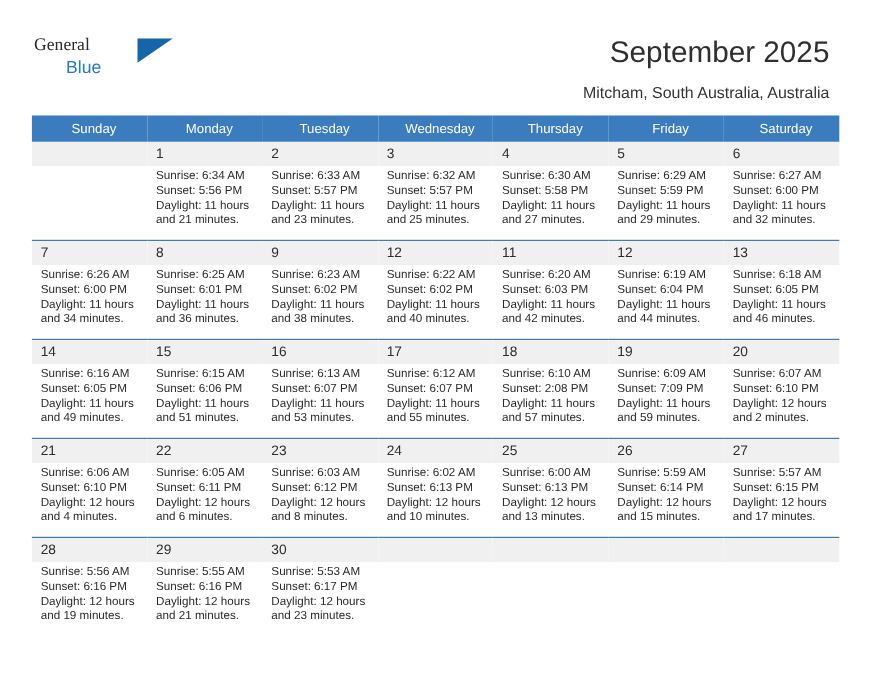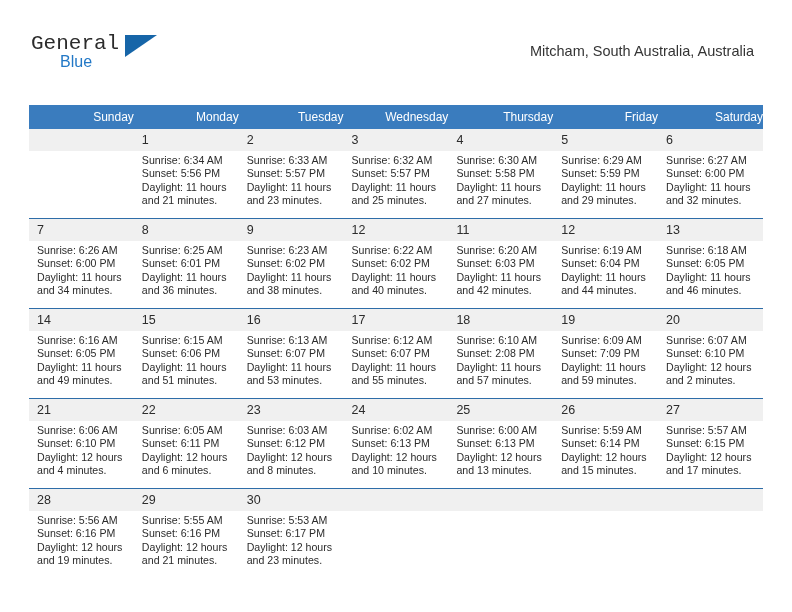--- a/index.html
+++ b/index.html
@@ -33,24 +33,24 @@
     position: absolute;
     left: 31px;
     top: 32px;
     width: 200px;
     height: 50px;
   }
   .brand-general {
     position: absolute;
     left: 0;
     top: 0;
-    font-size: 21px;
+    font-size: 16px;
     letter-spacing: 0px;
     color: #2b2b2b;
-    font-family: Liberation Mono, monospace;
+    font-family: Liberation Serif, serif;
   }
   .brand-blue {
     position: absolute;
     left: 29px;
     top: 21px;
     font-size: 16px;
     color: #2278c6;
     font-family: "Liberation Sans", sans-serif;
   }
   .brand-flag {
@@ -94,21 +94,21 @@
   table.cal {
     border-collapse: collapse;
     table-layout: fixed;
     width: 734px;
   }
   table.cal th {
     background: #3a7cbe;
     color: #ffffff;
     font-size: 12px;
     font-weight: normal;
-    text-align: right;
+    text-align: center;
     padding: 5px 0 5px 8px;
     height: 11px;
     border: none;
   }
   table.cal col { width: 104.857px; }
 
   td.day {
     vertical-align: top;
     padding: 0;
     border: none;
@@ -143,20 +143,21 @@
 
   <div class="header">
 
     <div class="brand">
       <span class="brand-general">General</span>
       <span class="brand-flag"></span>
       <span class="brand-blue">Blue</span>
     </div>
 
     <div class="title-block">
+      <div class="cal-title">September 2025</div>
       <div class="cal-subtitle">Mitcham, South Australia, Australia</div>
     </div>
 
   </div>
 
   <div class="cal-wrap">
     <table class="cal">
       <colgroup>
         <col>
           <col>

